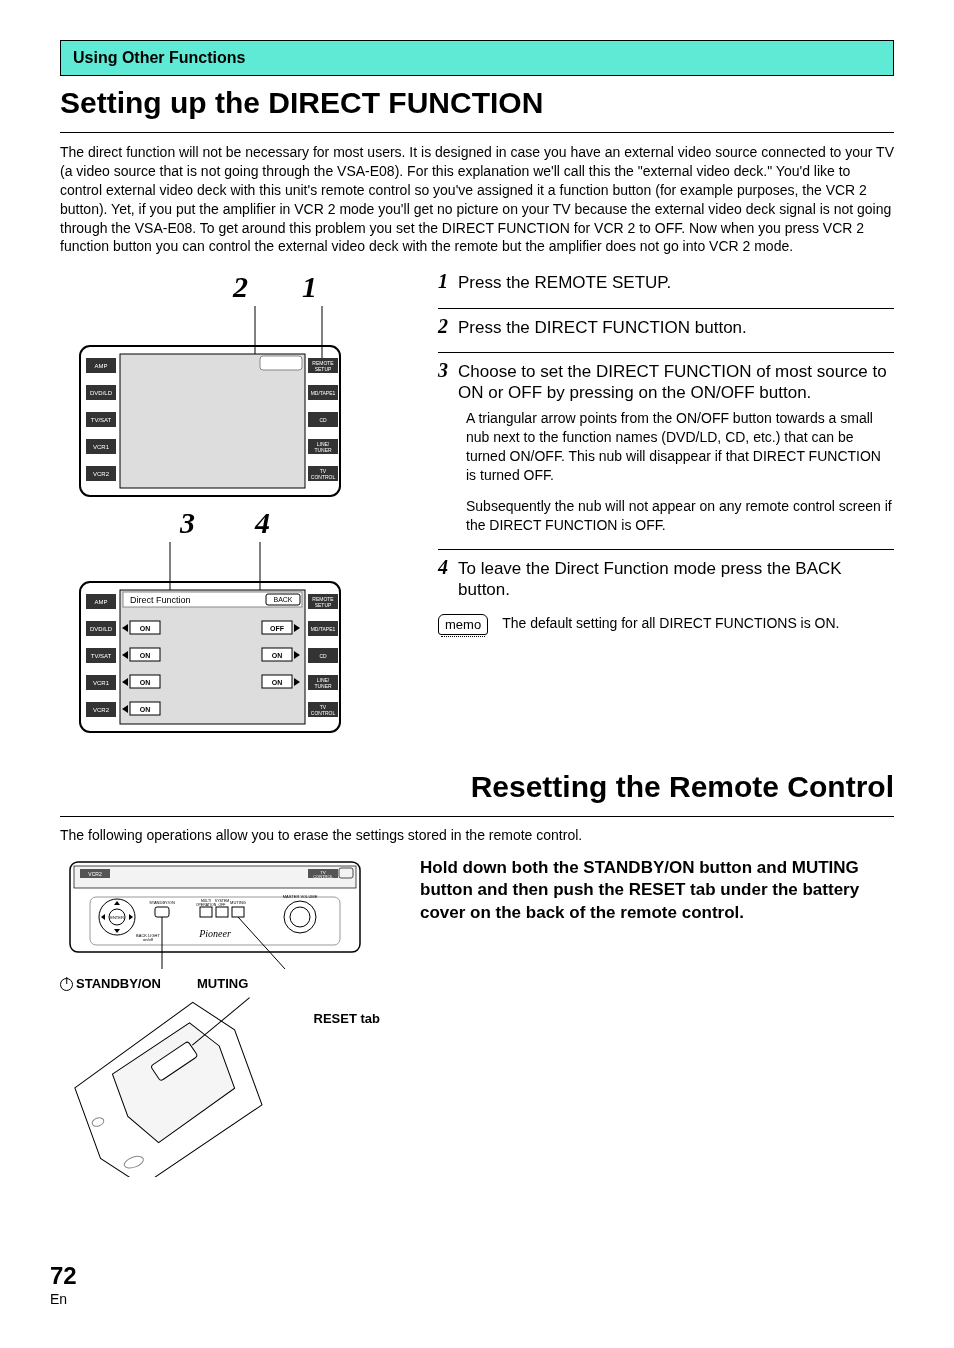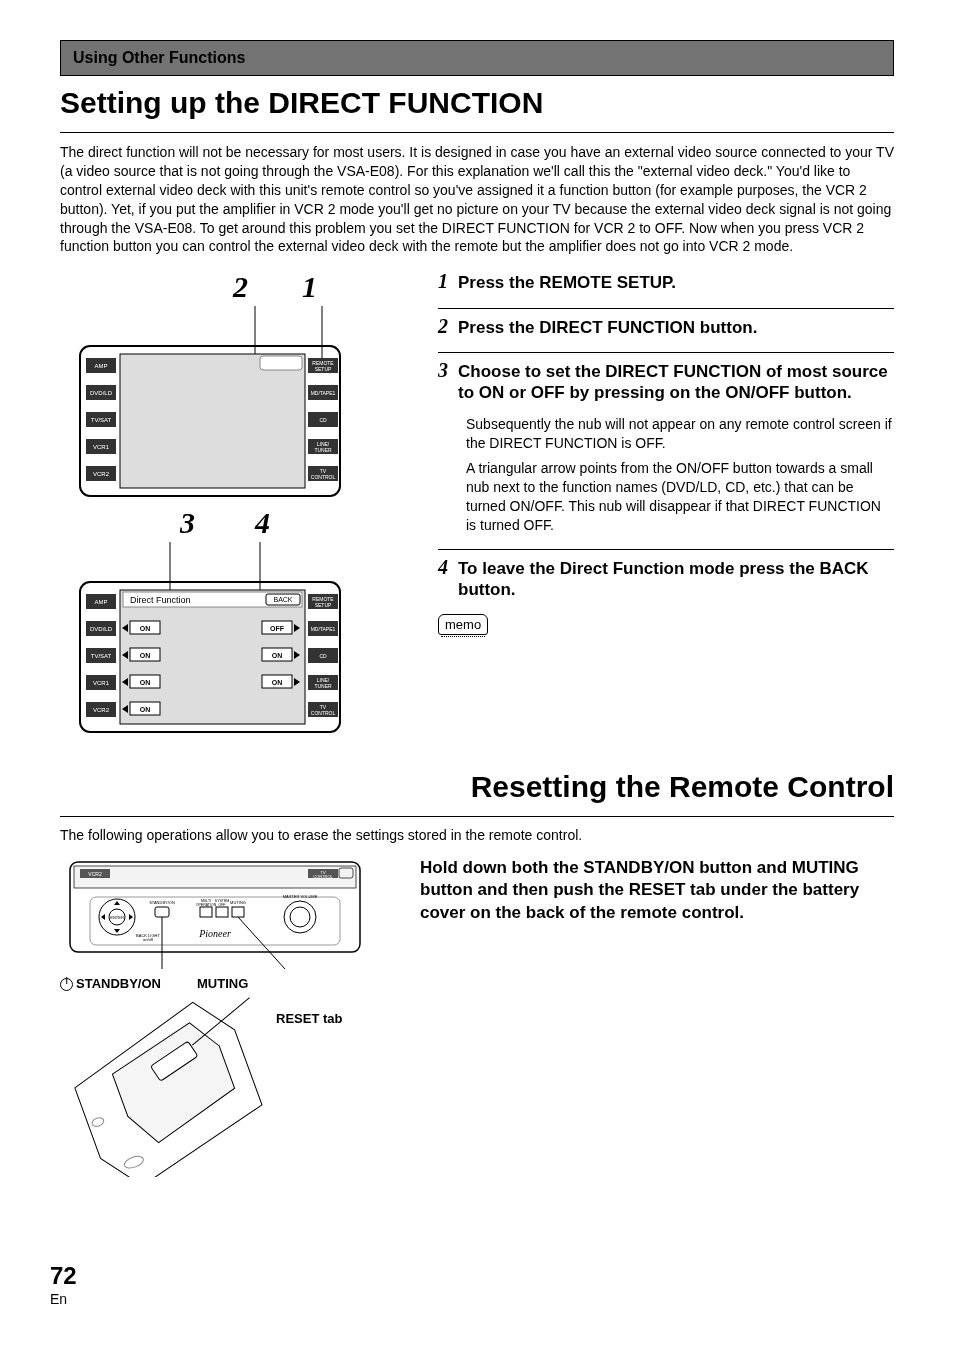--- a/index.html
+++ b/index.html
@@ -11,21 +11,21 @@
     width: 954px;
   }
   .page {
     padding: 40px 60px 40px 60px;
     box-sizing: border-box;
     position: relative;
     min-height: 1348px;
   }
   .header-bar {
     border: 1px solid #000;
-    background: #737373;
+    background: #5eead4;
     padding: 8px 12px;
     margin-bottom: 10px;
   }
   .header-bar-text {
     font-weight: bold;
     font-size: 16px;
   }
   h1 {
     font-size: 30px;
     font-weight: bold;
@@ -75,21 +75,21 @@
     align-items: baseline;
     gap: 10px;
   }
   .step-num {
     font-family: "Times New Roman", serif;
     font-style: italic;
     font-weight: bold;
     font-size: 20px;
   }
   .step-text {
-    font-weight: bold;
+    font-weight: normal;
     font-size: 17px;
     line-height: 1.25;
   }
   .step-body {
     font-size: 14px;
     line-height: 1.35;
     margin-top: 6px;
     margin-left: 28px;
   }
   .memo-row {
@@ -153,21 +153,21 @@
     width:11px; height:11px; border:1.5px solid #000; border-radius:50%;
     display:inline-block; position:relative; margin-right:3px; vertical-align:middle;
   }
   .power-sym::after{
     content:""; position:absolute; left:50%; top:-2px; width:1.5px; height:7px;
     background:#000; transform:translateX(-50%);
   }
   .reset-tab-label {
     font-weight: bold;
     font-size: 13px;
-    text-align: left;
+    text-align: right;
     margin-top: 8px;
   }
   .page-num {
     position: absolute;
     bottom: 40px;
     left: 50px;
   }
   .page-num .n {
     font-weight: bold;
     font-size: 24px;
@@ -338,32 +338,33 @@
         <div class="step-line">
           <span class="step-num">2</span>
           <span class="step-text">Press the DIRECT FUNCTION button.</span>
         </div>
       </div>
       <div class="step">
         <div class="step-line">
           <span class="step-num">3</span>
           <span class="step-text">Choose to set the DIRECT FUNCTION of most source to ON or OFF by pressing on the ON/OFF button.</span>
         </div>
+        <div class="step-body">A triangular arrow points from the ON/OFF button towards a small nub next to the function names (DVD/LD, CD, etc.) that can be turned ON/OFF. This nub will disappear if that DIRECT FUNCTION is turned OFF.</div>
         <div class="step-body" style="margin-top:12px">Subsequently the nub will not appear on any remote control screen if the DIRECT FUNCTION is OFF.</div>
-        <div class="step-body">A triangular arrow points from the ON/OFF button towards a small nub next to the function names (DVD/LD, CD, etc.) that can be turned ON/OFF. This nub will disappear if that DIRECT FUNCTION is turned OFF.</div>
       </div>
       <div class="step">
         <div class="step-line">
           <span class="step-num">4</span>
           <span class="step-text">To leave the Direct Function mode press the BACK button.</span>
         </div>
       </div>
 
       <div class="memo-row">
         <span class="memo-icon">memo</span>
+        <span class="memo-text">The default setting for all DIRECT FUNCTIONS is ON.</span>
       </div>
     </div>
   </div>
 
   <h1 class="second">Resetting the Remote Control</h1>
   <div class="reset-intro">The following operations allow you to erase the settings stored in the remote control.</div>
 
   <div class="reset-cols">
     <div class="reset-left">
 

